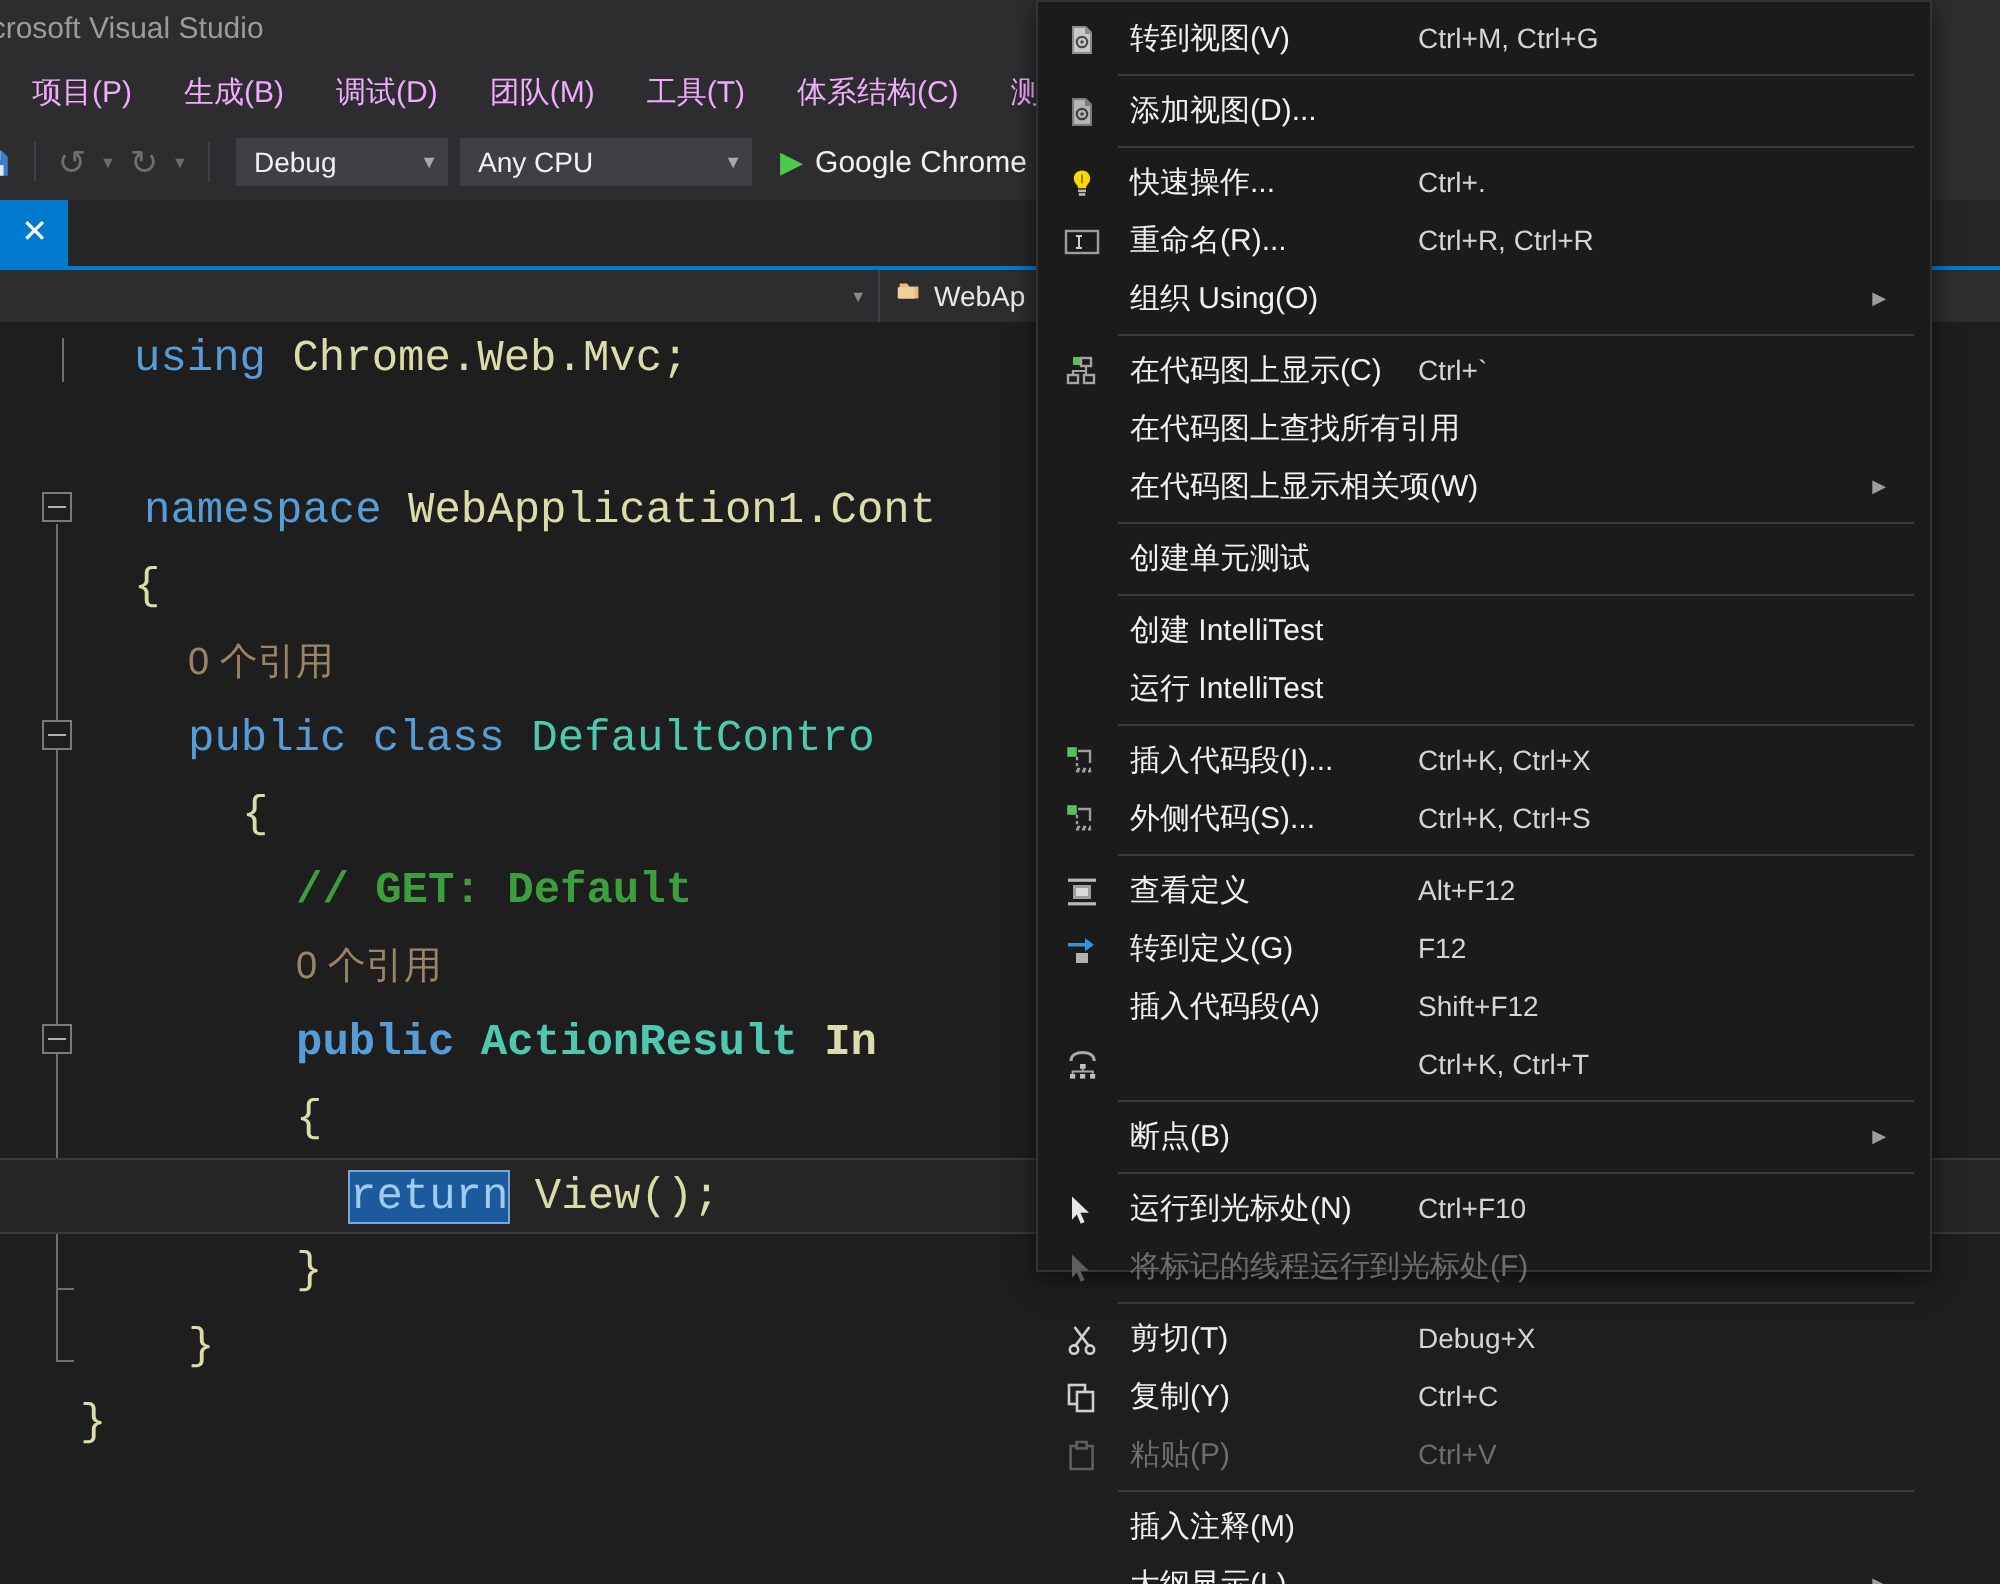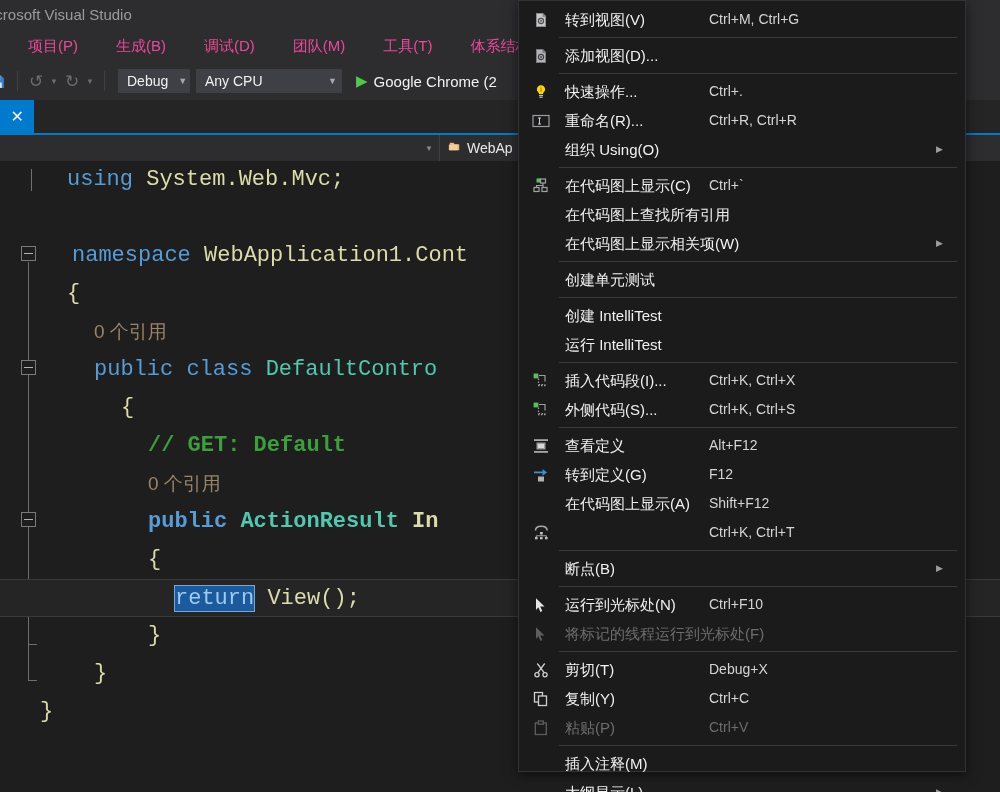--- a/index.html
+++ b/index.html
@@ -19,21 +19,21 @@
   .vs-title {
     position: absolute; left: -8px; top: 6px;
     font-size: 15px; color: #9b9b9e; white-space: nowrap;
     font-family: "Liberation Sans", sans-serif;
   }
   .vs-menubar {
     position: absolute; left: 0; top: 30px; width: 1000px; height: 32px;
     background: #2d2d30;
   }
   .vs-menubar-inner { position: absolute; left: 16px; top: 0; display: flex; gap: 26px; height: 32px; align-items: center; }
-  .vs-menu-item { font-size: 15px; color: #ec4899; white-space: nowrap; margin-left: 12px; }
+  .vs-menu-item { font-size: 15px; color: #f0abfc; white-space: nowrap; }
 
   .vs-toolbar {
     position: absolute; left: 0; top: 62px; width: 1000px; height: 38px;
     background: #2d2d30;
   }
   .tb-row { position: absolute; left: 0; top: 0; height: 38px; display: flex; align-items: center; gap: 0; }
   .tb-save { margin-left: -6px; width: 26px; display: flex; justify-content: center; }
   .tb-sep { width: 1px; height: 20px; background: #3f3f46; margin: 0 7px; }
   .tb-ico { width: 22px; height: 22px; display: flex; align-items: center; justify-content: center; color: #6d6d70; font-size: 17px; }
   .tb-caret { width: 14px; height: 22px; display: flex; align-items: center; justify-content: center; color: #6d6d70; font-size: 8px; }
@@ -105,21 +105,21 @@
   }
   .fold-line { position: absolute; width: 1px; background: #6e6e6e; }
   .fold-tick { position: absolute; height: 1px; background: #6e6e6e; }
   .brace-guide { position: absolute; width: 1px; background: #707070; }
 
   
   .sliver { position: absolute; top: 0; height: 3px; }
 
   
   .ctx-menu {
-    position: absolute; left: 518px; top: 0px; width: 448px; height: 772px;
+    position: absolute; left: 518px; top: 0px; width: 448px; height: 636px;
     background: #1b1b1c; border: 1px solid #333337;
     box-shadow: 0 3px 12px rgba(0,0,0,.55);
   }
   .ctx-gutter {
     position: absolute; left: 0; top: 0; width: 40px; height: 100%;
     background: #1b1b1c;
   }
   .ctx-item {
     position: absolute; left: 0; width: 446px; height: 29px;
     display: flex; align-items: center;
@@ -175,21 +175,21 @@
           <rect x="4.5" y="2.5" width="6" height="4" fill="#dbeaf7"></rect>
           <rect x="4" y="9" width="8" height="5" fill="#dbeaf7"></rect>
         </svg>
       </div>
       <div class="tb-sep"></div>
       <div class="tb-ico">↺</div>
       <div class="tb-caret">▼</div>
       <div class="tb-ico">↻</div>
       <div class="tb-caret">▼</div>
       <div class="tb-sep"></div>
-      <div class="tb-combo" style="width:72px;">
+      <div class="tb-combo" style="width:106px;">
         <span class="cv">Debug</span>
         <span class="cc">▼</span>
       </div>
       <div class="tb-combo" style="width:146px;text-align:center;">
         <span class="cv">Any CPU</span>
         <span class="cc">▼</span>
       </div>
       <div class="tb-play">▶</div>
       <div class="tb-runlabel">Google Chrome (2</div>
     </div>
@@ -220,21 +220,21 @@
     <div class="brace-guide" style="left:31px; top:8px; height:22px;"></div>
     <div class="fold-box" style="left:21px; top:85px;"></div>
     <div class="fold-line" style="left:28px; top:101px; height:418px;"></div>
     <div class="fold-tick" style="left:28px; top:519px; width:9px;"></div>
     <div class="fold-box" style="left:21px; top:199px;"></div>
     <div class="fold-line" style="left:28px; top:215px; height:268px;"></div>
     <div class="fold-tick" style="left:28px; top:483px; width:9px;"></div>
     <div class="fold-box" style="left:21px; top:351px;"></div>
 
     <div id="code-host">
-        <div class="code-line" style="top: 0px;"><span class="code-text" style="left: 67px;"><span class="k-blue">using </span><span class="k-plain">System.Web.Mvc;</span></span></div>
+        <div class="code-line" style="top: 0px;"><span class="code-text" style="left: 67px;"><span class="k-blue">using </span><span class="k-plain">Chrome.Web.Mvc;</span></span></div>
         <div class="code-line" style="top: 38px;"><span class="code-text" style="left: 40px;"></span></div>
         <div class="code-line" style="top: 76px;"><span class="code-text" style="left: 40px; margin-left: 32px;"><span class="k-blue">namespace </span><span class="k-plain">WebApplication1.Cont</span></span></div>
         <div class="code-line" style="top: 114px;"><span class="code-text" style="left: 67px;"><span class="k-plain">{</span></span></div>
         <div class="code-line" style="top: 152px;"><span class="code-text" style="left: 94px;"><span class="k-ref">0 个引用</span></span></div>
         <div class="code-line" style="top: 190px;"><span class="code-text" style="left: 94px;"><span class="k-blue">public class </span><span class="k-type">DefaultContro</span></span></div>
         <div class="code-line" style="top: 228px;"><span class="code-text" style="left: 121px;"><span class="k-plain">{</span></span></div>
         <div class="code-line" style="top: 266px;"><span class="code-text" style="left: 148px; font-weight: bold;"><span class="k-comment">// GET: Default</span></span></div>
         <div class="code-line" style="top: 304px;"><span class="code-text" style="left: 148px;"><span class="k-ref">0 个引用</span></span></div>
         <div class="code-line" style="top: 342px; font-weight: bold;"><span class="code-text" style="left: 148px;"><span class="k-blue">public </span><span class="k-type">ActionResult </span><span class="k-plain">In</span></span></div>
         <div class="code-line" style="top: 380px;"><span class="code-text" style="left: 148px;"><span class="k-plain">{</span></span></div>
@@ -378,21 +378,21 @@
           <span class="ic">
             <svg width="16" height="16" viewBox="0 0 16 16">
               <path d="M1 4.5h8.5V2l4.5 3.4-4.5 3.4V6.3H1z" fill="#3b8fd6"></path>
               <rect x="5" y="9.5" width="6" height="5" fill="#b2b2b5"></rect>
             </svg>
           </span>
           <span class="lb">转到定义(G)</span>
           <span class="sc">F12</span>
         </div>
         <div class="ctx-item" style="top: 488px;">
-          <span class="lb">在代码图上显示(A)</span>
+          <span class="lb">插入代码段(A)</span>
           <span class="sc">Shift+F12</span>
         </div>
         <div class="ctx-item" style="top: 517px;">
           <span class="ic">
             <svg width="17" height="16" viewBox="0 0 17 16">
               <path d="M2.5 5.5c0-3 2.6-4.3 5.8-4.3s5.8 1.3 5.8 4.3" fill="none" stroke="#a9a9ac" stroke-width="1.5"></path>
               <rect x="7" y="7" width="2.8" height="2.4" fill="#c0c0c3"></rect>
               <rect x="2" y="12" width="2.6" height="2.3" fill="#c0c0c3"></rect>
               <rect x="7" y="12" width="2.6" height="2.3" fill="#c0c0c3"></rect>
               <rect x="12" y="12" width="2.6" height="2.3" fill="#c0c0c3"></rect>

